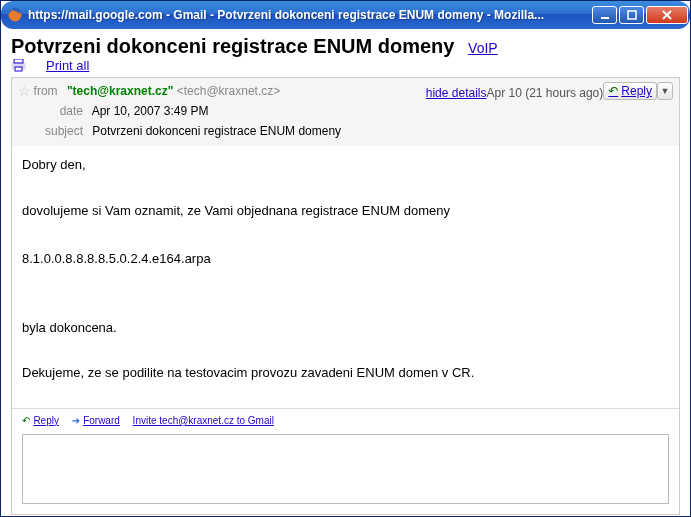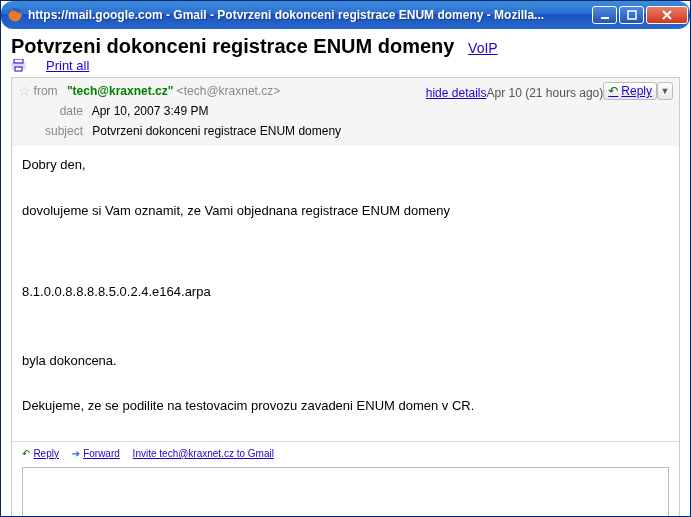--- a/index.html
+++ b/index.html
@@ -265,21 +265,21 @@
         <span>Apr 10, 2007 3:49 PM</span>
       </div>
       <div class="meta-row">
         <span class="lbl">subject</span>
         <span>Potvrzeni dokonceni registrace ENUM domeny</span>
       </div>
     </div>
 
     <div class="body">
       <p>Dobry den,</p>
-      <p style="margin-bottom:64px">dovolujeme si Vam oznamit, ze Vami objednana registrace ENUM domeny</p>
+      <p style="margin-bottom:31px">dovolujeme si Vam oznamit, ze Vami objednana registrace ENUM domeny</p>
       <p style="margin-bottom:51px">8.1.0.0.8.8.8.8.5.0.2.4.e164.arpa</p>
       <p>byla dokoncena.</p>
       <p>Dekujeme, ze se podilite na testovacim provozu zavadeni ENUM domen v CR.</p>
     </div>
 
     <div class="actions">
       <span class="arrow">↶</span><a>Reply</a>
       <span class="fwd-arrow">➔</span><a>Forward</a>
       <a>Invite tech@kraxnet.cz to Gmail</a>
     </div>

